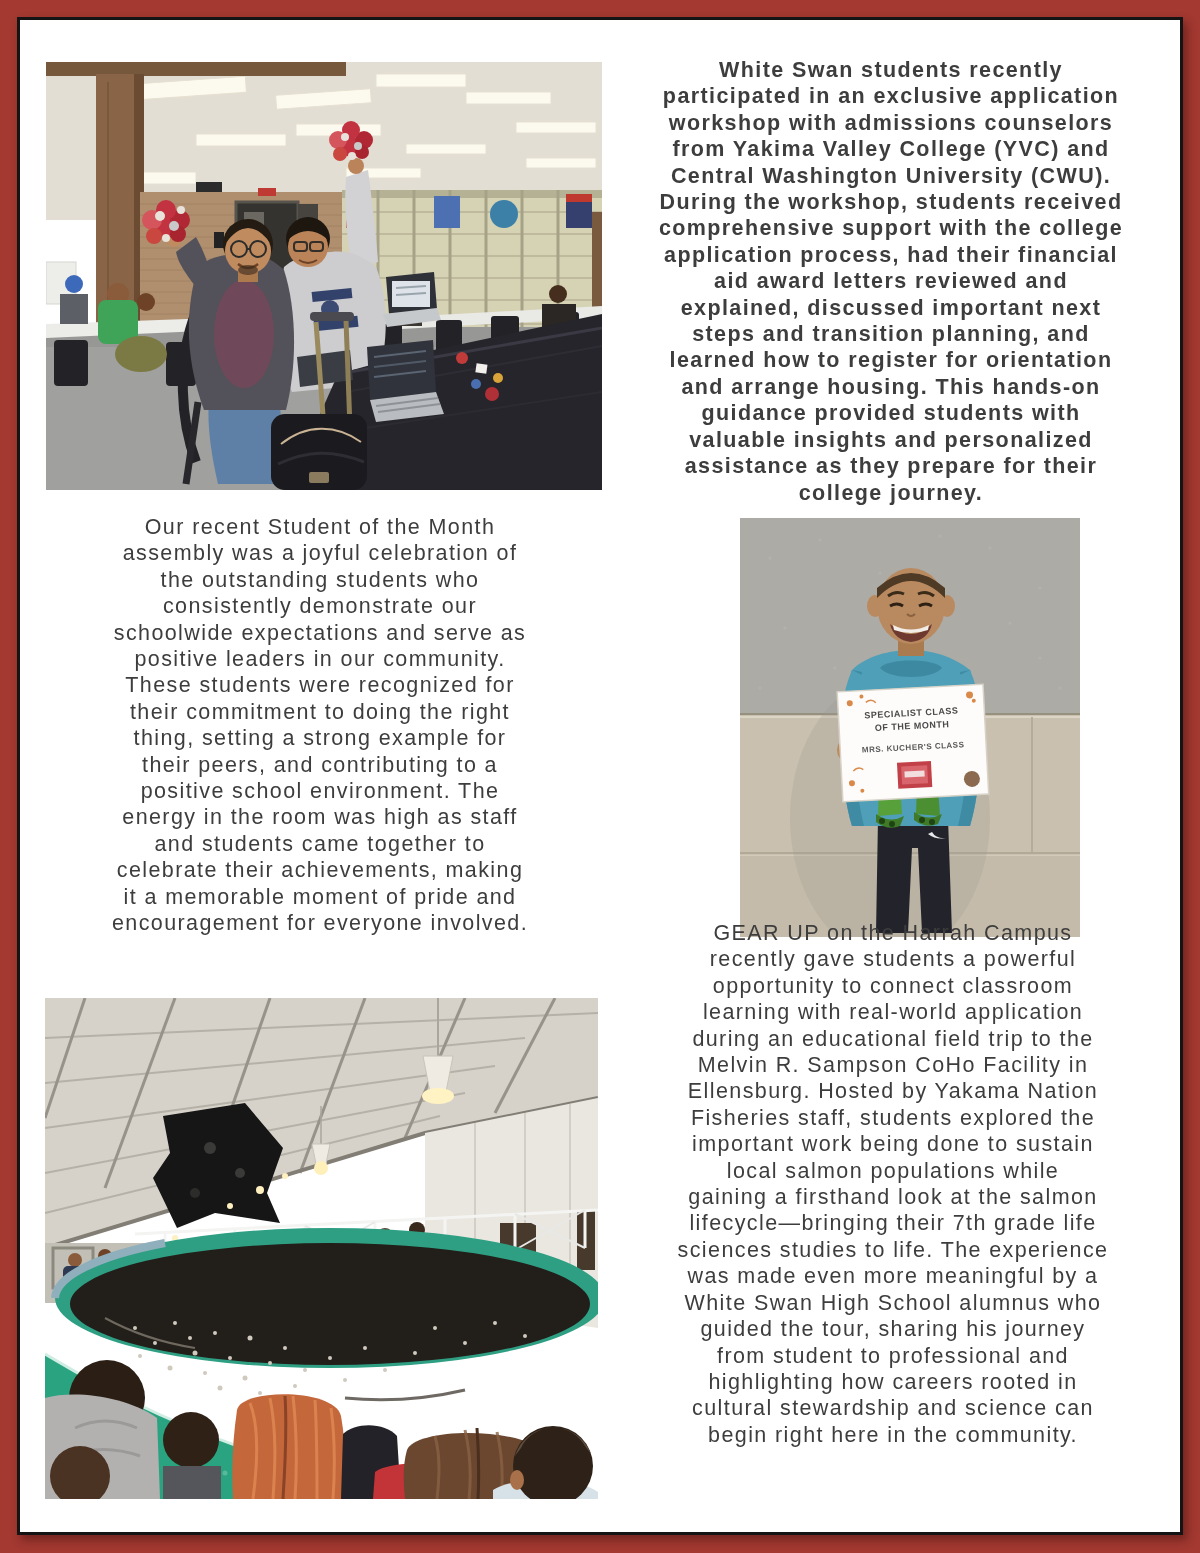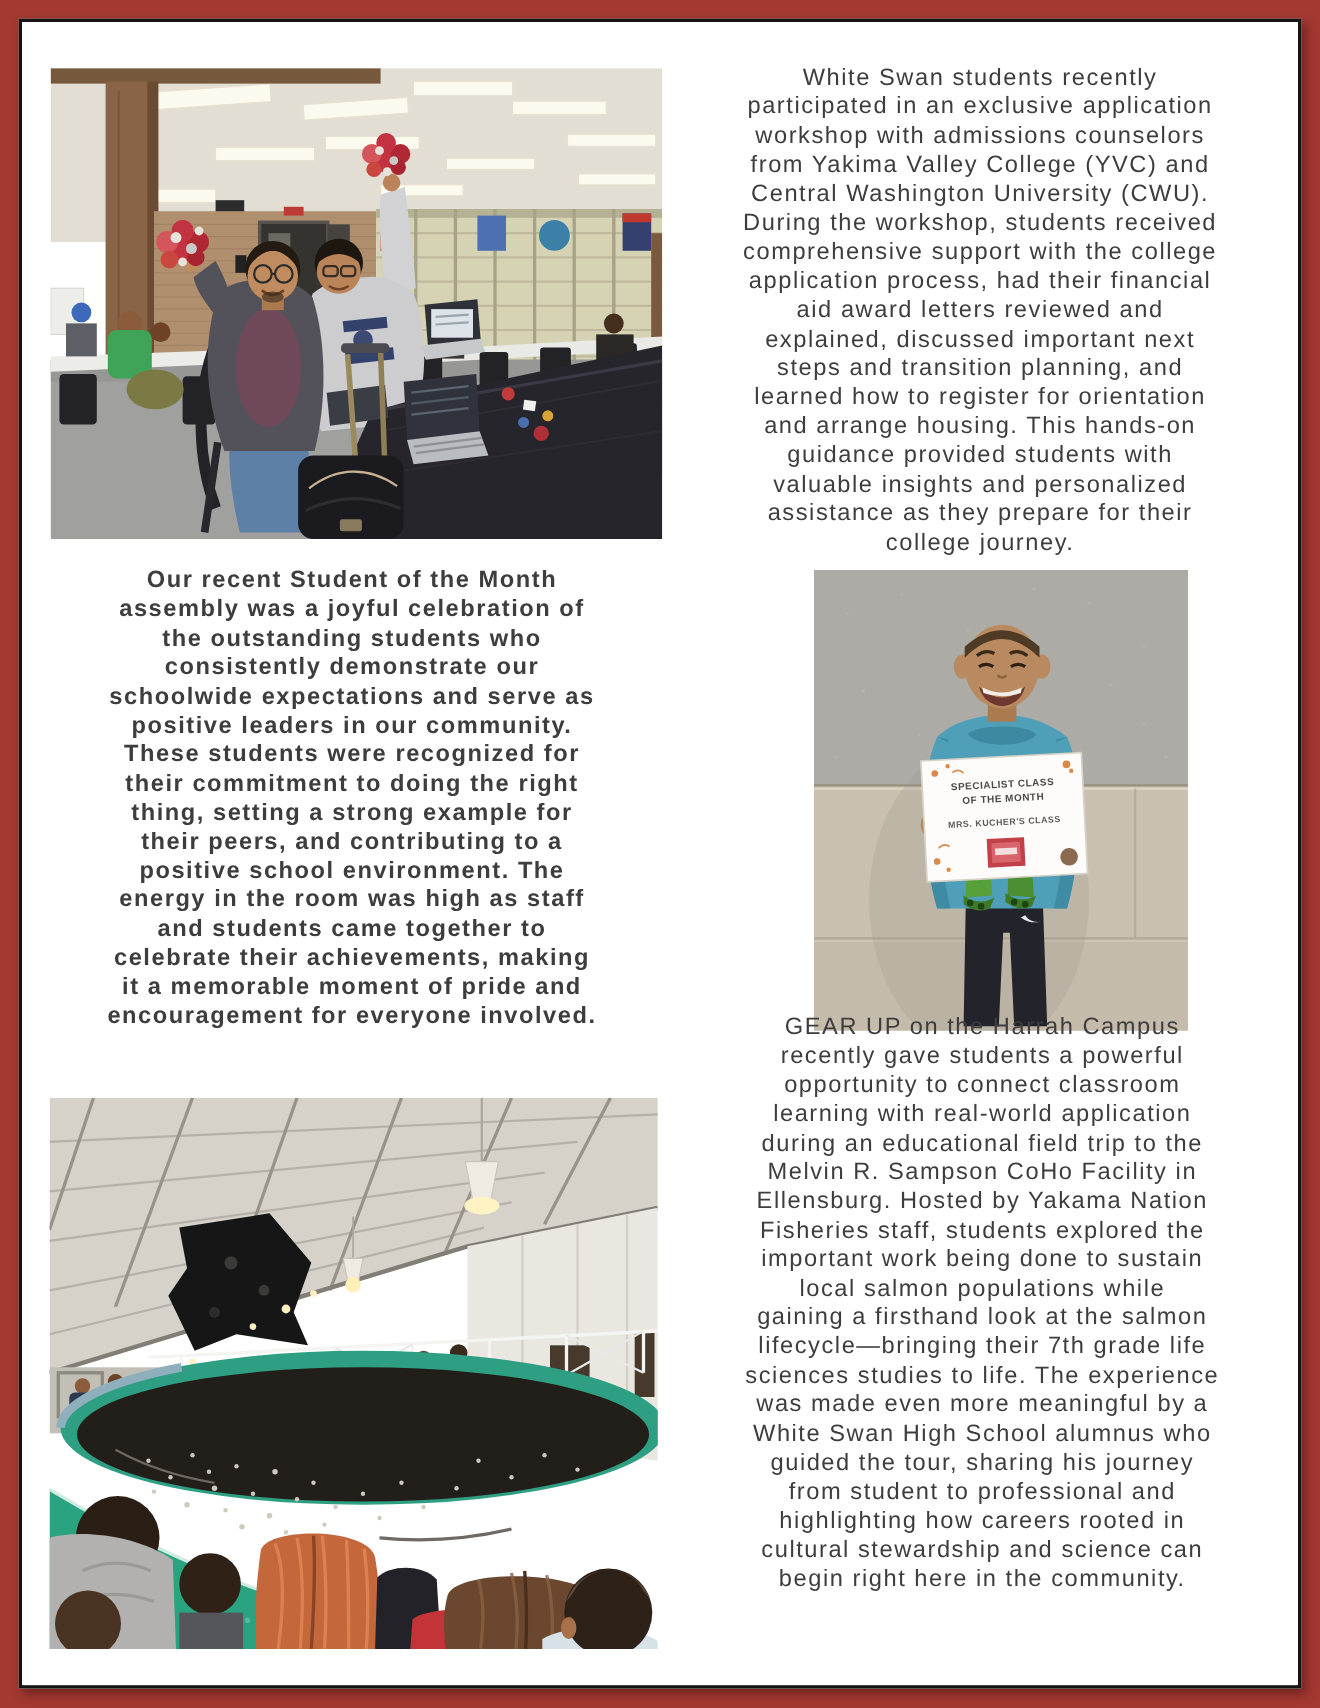--- a/index.html
+++ b/index.html
@@ -23,22 +23,22 @@
     position:absolute;
     margin:0;
     white-space:pre-line;
     text-align:center;
     color:#3D3D3D;
     font-size:21.5px;
     line-height:26.4px;
     letter-spacing:1.4px;
     font-weight:400;
   }
-  .article-tr{ left:582px; top:37px;  width:578px; }
-  .article-ml{ left:12px;  top:494px; width:576px;font-weight:bold; }
+  .article-tr{ left:582px; top:37px;  width:578px;font-weight:bold; }
+  .article-ml{ left:12px;  top:494px; width:576px; }
   .article-br{ left:586px; top:900px; width:574px; }
   figure.photo{ position:absolute; margin:0; padding:0; }
   figure.photo svg{ display:block; }
   .photo-library { left:26px;  top:42px;  }
   .photo-boy     { left:720px; top:498px; }
   .photo-tank    { left:25px;  top:978px; }
 </style>
 </head>
 <body>
 

